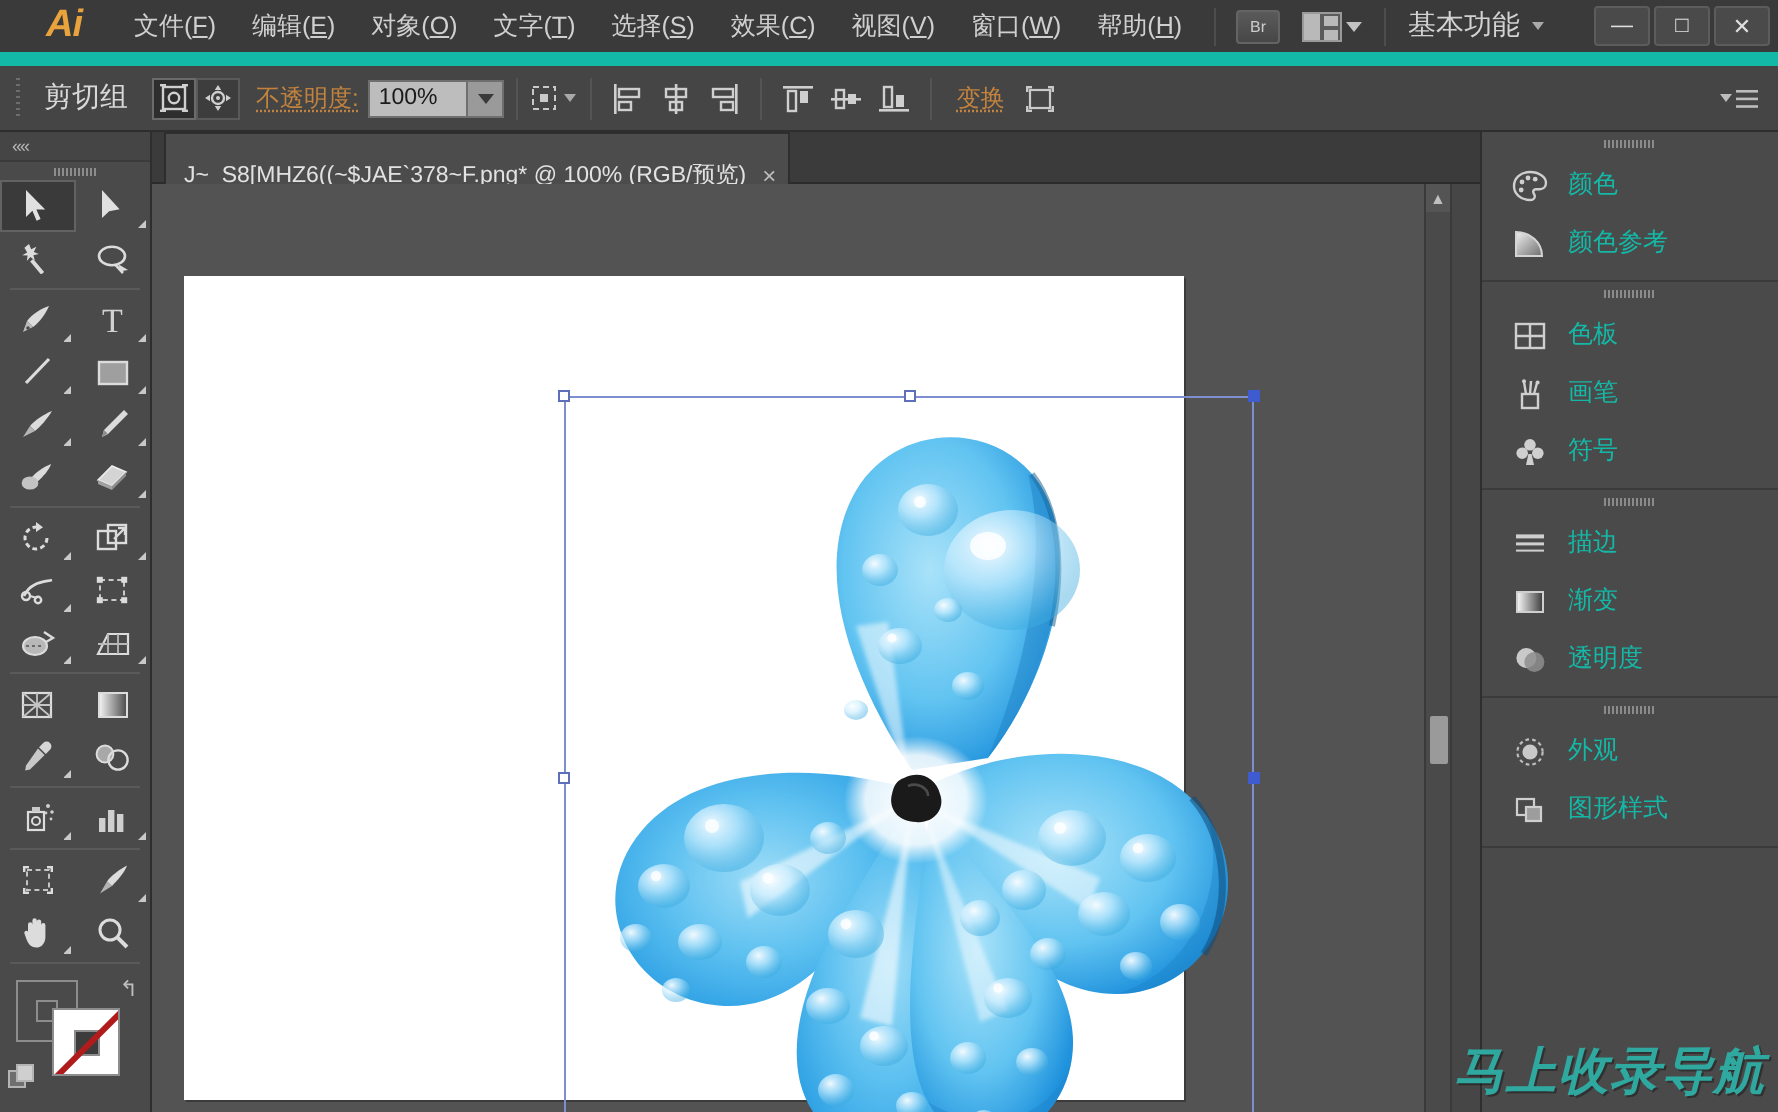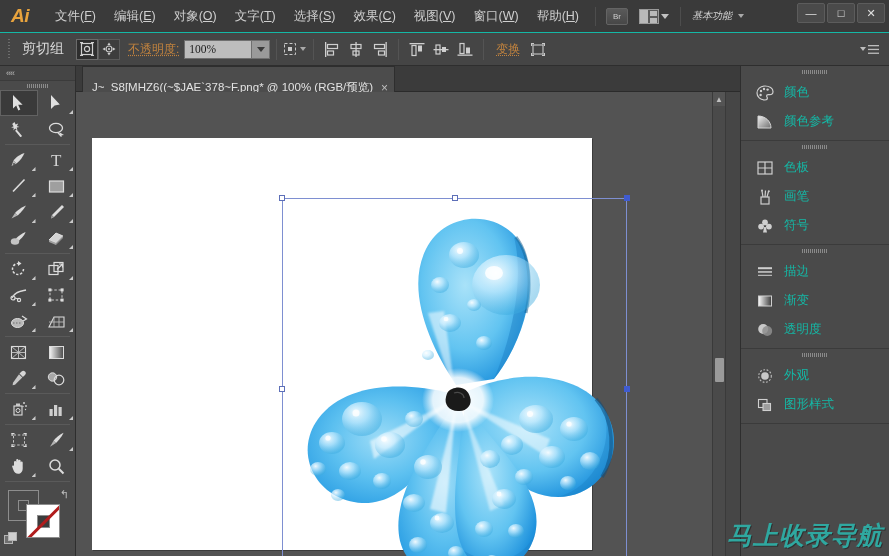--- a/index.html
+++ b/index.html
@@ -7,22 +7,22 @@
     width:889px; height:556px; overflow:hidden;
     background:#535353;
     font-family:"Liberation Sans","DejaVu Sans",sans-serif;
     -webkit-font-smoothing:antialiased;
   }
   #app{ position:relative; width:889px; height:556px; background:#535353; }
 
   
   .menubar{
     position:absolute; left:0; top:0; width:889px; height:33px;
-    background:#3a3a3a; border-bottom:1px solid #14b8a6;
-    display:flex; align-items:center;
+    background:#3a3a3a; border-bottom:7px solid #14b8a6;
+    display:flex; align-items:center;padding-left:12px;
   }
   .ai-logo{
     width:40px; height:33px; display:flex; align-items:center; justify-content:center;
     color:#e8a33d; font-size:19px; font-weight:bold; font-style:italic;
     letter-spacing:-0.5px;
   }
   .menu-items{ display:flex; align-items:center; height:33px; padding-left:6px; }
   .menu-item{
     color:#cfcfcf; font-size:12.5px; padding:3px 9px; cursor:default;
     white-space:nowrap; line-height:17px;
@@ -38,21 +38,21 @@
   .arrange-btn{
     display:flex; align-items:center; gap:2px; padding:0 4px; cursor:pointer; margin-left:4px;
   }
   .arrange-ico{
     width:20px;height:15px;border:1px solid #9a9a9a;display:block;position:relative;background:#5b5b5b;
   }
   .arrange-ico:before{content:"";position:absolute;left:0;top:0;width:8px;height:13px;background:#b9b9b9;}
   .arrange-ico:after{content:"";position:absolute;left:10px;top:1px;width:7px;height:5px;background:#b9b9b9;box-shadow:0 7px 0 #b9b9b9;}
   .caret{ width:0;height:0;border-left:4px solid transparent;border-right:4px solid transparent;border-top:5px solid #c2c2c2; }
   .caret.sm{ border-left-width:3px;border-right-width:3px;border-top-width:4px;border-top-color:#a9a9a9; }
-  .ws-label{ color:#d2d2d2; font-size:10px; margin:0 6px 0 4px;font-style:italic; }
+  .ws-label{ color:#d2d2d2; font-size:14px; margin:0 6px 0 4px; }
   .winbtns{ position:absolute; right:4px; top:3px; display:flex; gap:2px; }
   .winbtn{
     width:28px;height:20px;background:#4a4a4a;border:1px solid #5c5c5c;border-radius:2px;
     display:flex;align-items:center;justify-content:center;color:#e0e0e0;font-size:11px;cursor:pointer;
   }
 
   
   .controlbar{
     position:absolute; left:0; top:33px; width:889px; height:33px;
     background:#454545; border-bottom:1px solid #2e2e2e;
@@ -67,22 +67,22 @@
   .cb-label{ color:#d8d8d8; font-size:14px; margin-right:12px; white-space:nowrap; }
   .cb-sep{ width:1px;height:21px;background:#3a3a3a;border-right:1px solid #545454;margin:0 6px; }
   .tgbtn{
     width:22px;height:21px;border:1px solid #5a5a5a;background:#3d3d3d;
     display:flex;align-items:center;justify-content:center;cursor:pointer;
   }
   .tgbtn.on{ background:#2e2e2e; border-color:#6b6b6b; }
   .opac-label{ color:#c2833e; font-size:12px; margin:0 5px 0 8px; white-space:nowrap;
     text-decoration:underline; text-decoration-style:dotted; text-underline-offset:2px; }
   .opac-field{
-    width:68px;height:19px;background:#bdbdbd;border:1px solid #6f6f6f;
-    color:#1b1b1b;font-size:11.5px;display:flex;align-items:center;padding-left:4px;cursor:text;font-family:Liberation Serif, serif;
+    width:50px;height:19px;background:#bdbdbd;border:1px solid #6f6f6f;
+    color:#1b1b1b;font-size:11.5px;display:flex;align-items:center;padding-left:4px;cursor:text;
   }
   .opac-drop{
     width:18px;height:19px;background:#9a9a9a;border:1px solid #6f6f6f;border-left:none;
     display:flex;align-items:center;justify-content:center;cursor:pointer;
   }
   .icobtn{
     width:24px;height:22px;display:flex;align-items:center;justify-content:center;cursor:pointer;
   }
   .transform-btn{
     color:#c2833e;font-size:12px;padding:2px 6px;cursor:pointer;white-space:nowrap;

